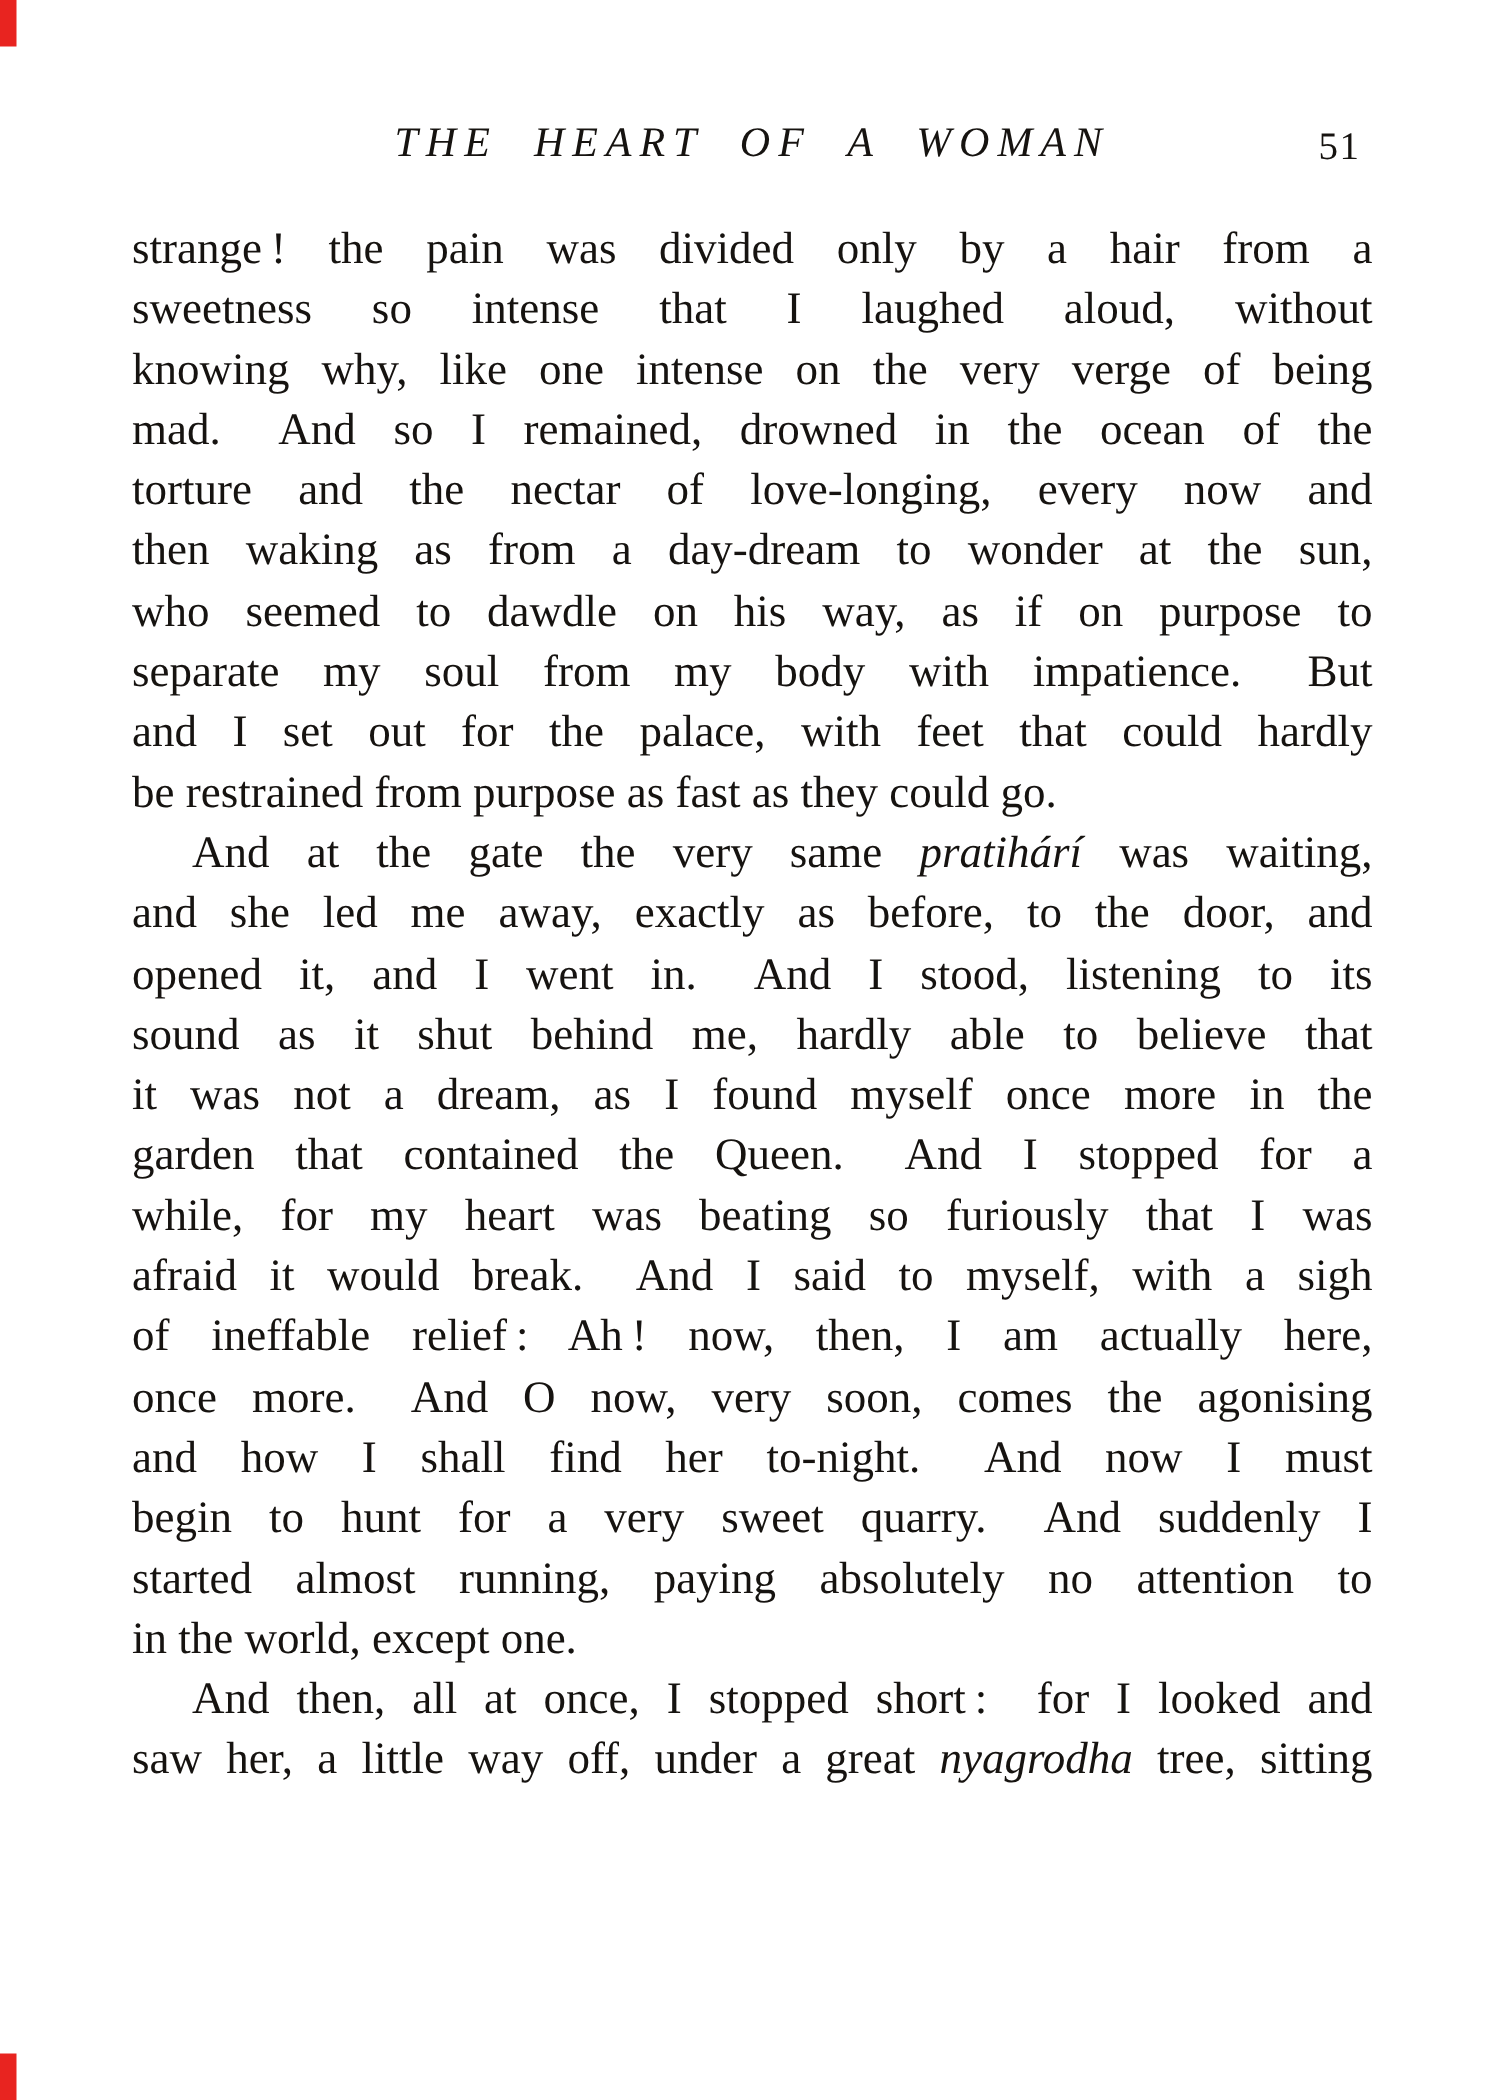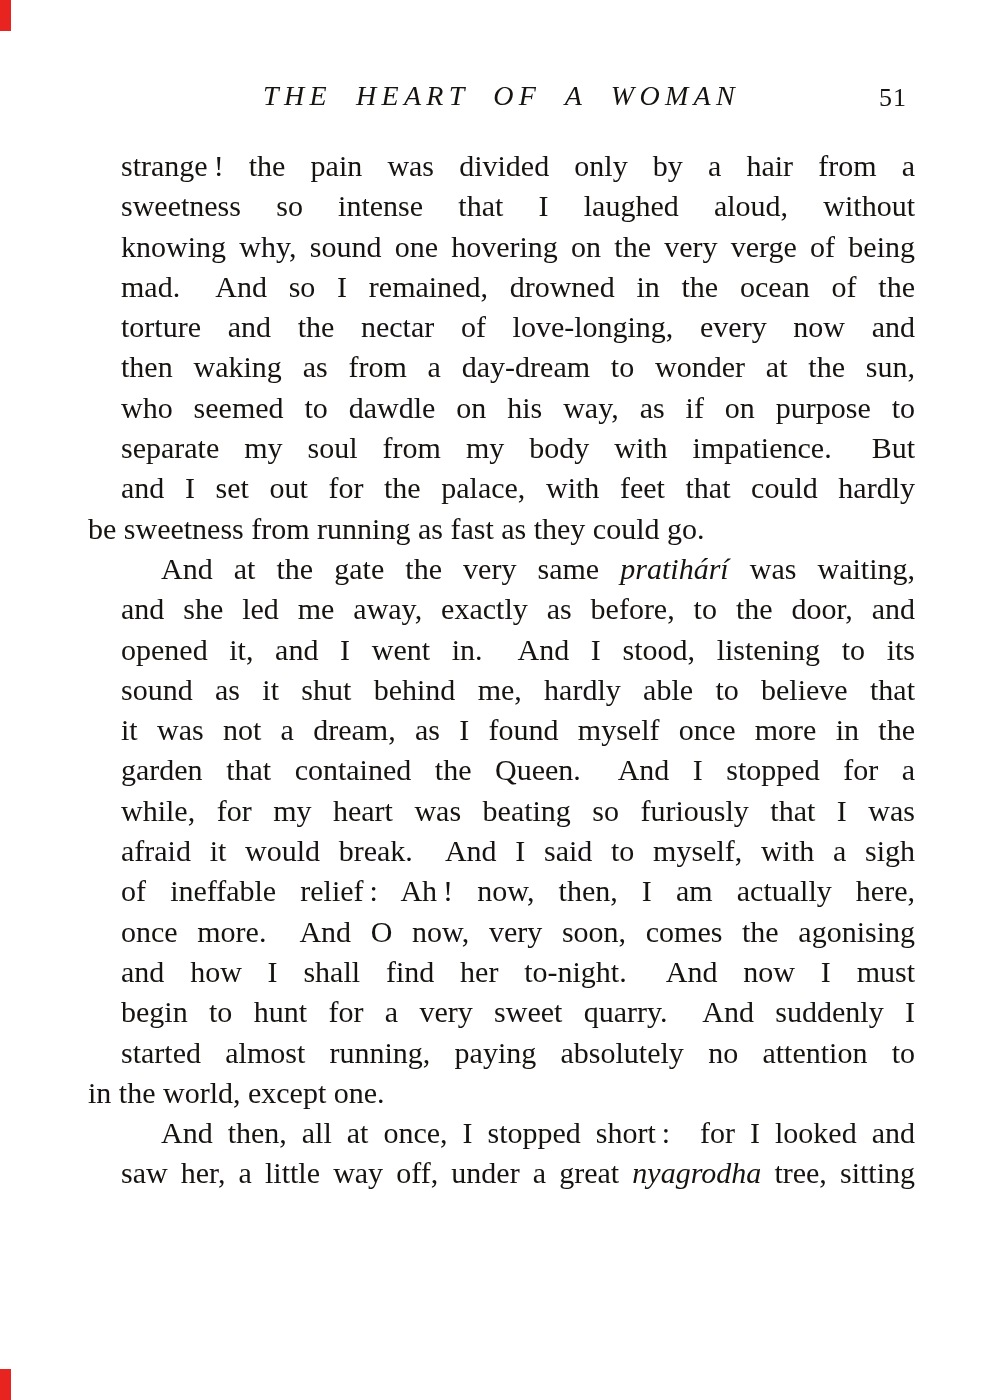--- a/index.html
+++ b/index.html
@@ -68,21 +68,20 @@
     line-height: 40.3px;
   }
   .line {
     text-align: left;
     height: 40.3px;
     overflow: visible;
   }
   .line.just {
     text-align: justify;
     text-align-last: justify;
-    margin-left: 33px;
   }
   .line.indent {
     text-indent: 40px;
   }
   .it {
     font-style: italic;
   }
 </style>
 </head>
 <body>
@@ -93,28 +92,28 @@
   <div class="edge-mark bottom"></div>
 
   <div class="running-header">
     <span class="running-title">THE HEART OF A WOMAN</span>
     <span class="page-number">51</span>
   </div>
 
   <div class="body-text">
       <div class="line just"><span>strange !  the pain was divided only by a hair from a</span></div>
       <div class="line just"><span>sweetness so intense that I laughed aloud, without</span></div>
-      <div class="line just"><span>knowing why, sound one hovering on the very verge of being</span></div>
+      <div class="line just"><span>knowing why, like one intense on the very verge of being</span></div>
       <div class="line just"><span>mad.  And so I remained, drowned in the ocean of the</span></div>
       <div class="line just"><span>torture and the nectar of love-longing, every now and</span></div>
       <div class="line just"><span>then waking as from a day-dream to wonder at the sun,</span></div>
       <div class="line just"><span>who seemed to dawdle on his way, as if on purpose to</span></div>
       <div class="line just"><span>separate my soul from my body with impatience.  But</span></div>
       <div class="line just"><span>and I set out for the palace, with feet that could hardly</span></div>
-      <div class="line"><span>be sweetness from running as fast as they could go.</span></div>
+      <div class="line"><span>be restrained from purpose as fast as they could go.</span></div>
       <div class="line just indent"><span>And at the gate the very same </span><span class="it">pratihárí</span><span> was waiting,</span></div>
       <div class="line just"><span>and she led me away, exactly as before, to the door, and</span></div>
       <div class="line just"><span>opened it, and I went in.  And I stood, listening to its</span></div>
       <div class="line just"><span>sound as it shut behind me, hardly able to believe that</span></div>
       <div class="line just"><span>it was not a dream, as I found myself once more in the</span></div>
       <div class="line just"><span>garden that contained the Queen.  And I stopped for a</span></div>
       <div class="line just"><span>while, for my heart was beating so furiously that I was</span></div>
       <div class="line just"><span>afraid it would break.  And I said to myself, with a sigh</span></div>
       <div class="line just"><span>of ineffable relief : Ah ! now, then, I am actually here,</span></div>
       <div class="line just"><span>once more.  And O now, very soon, comes the agonising</span></div>

